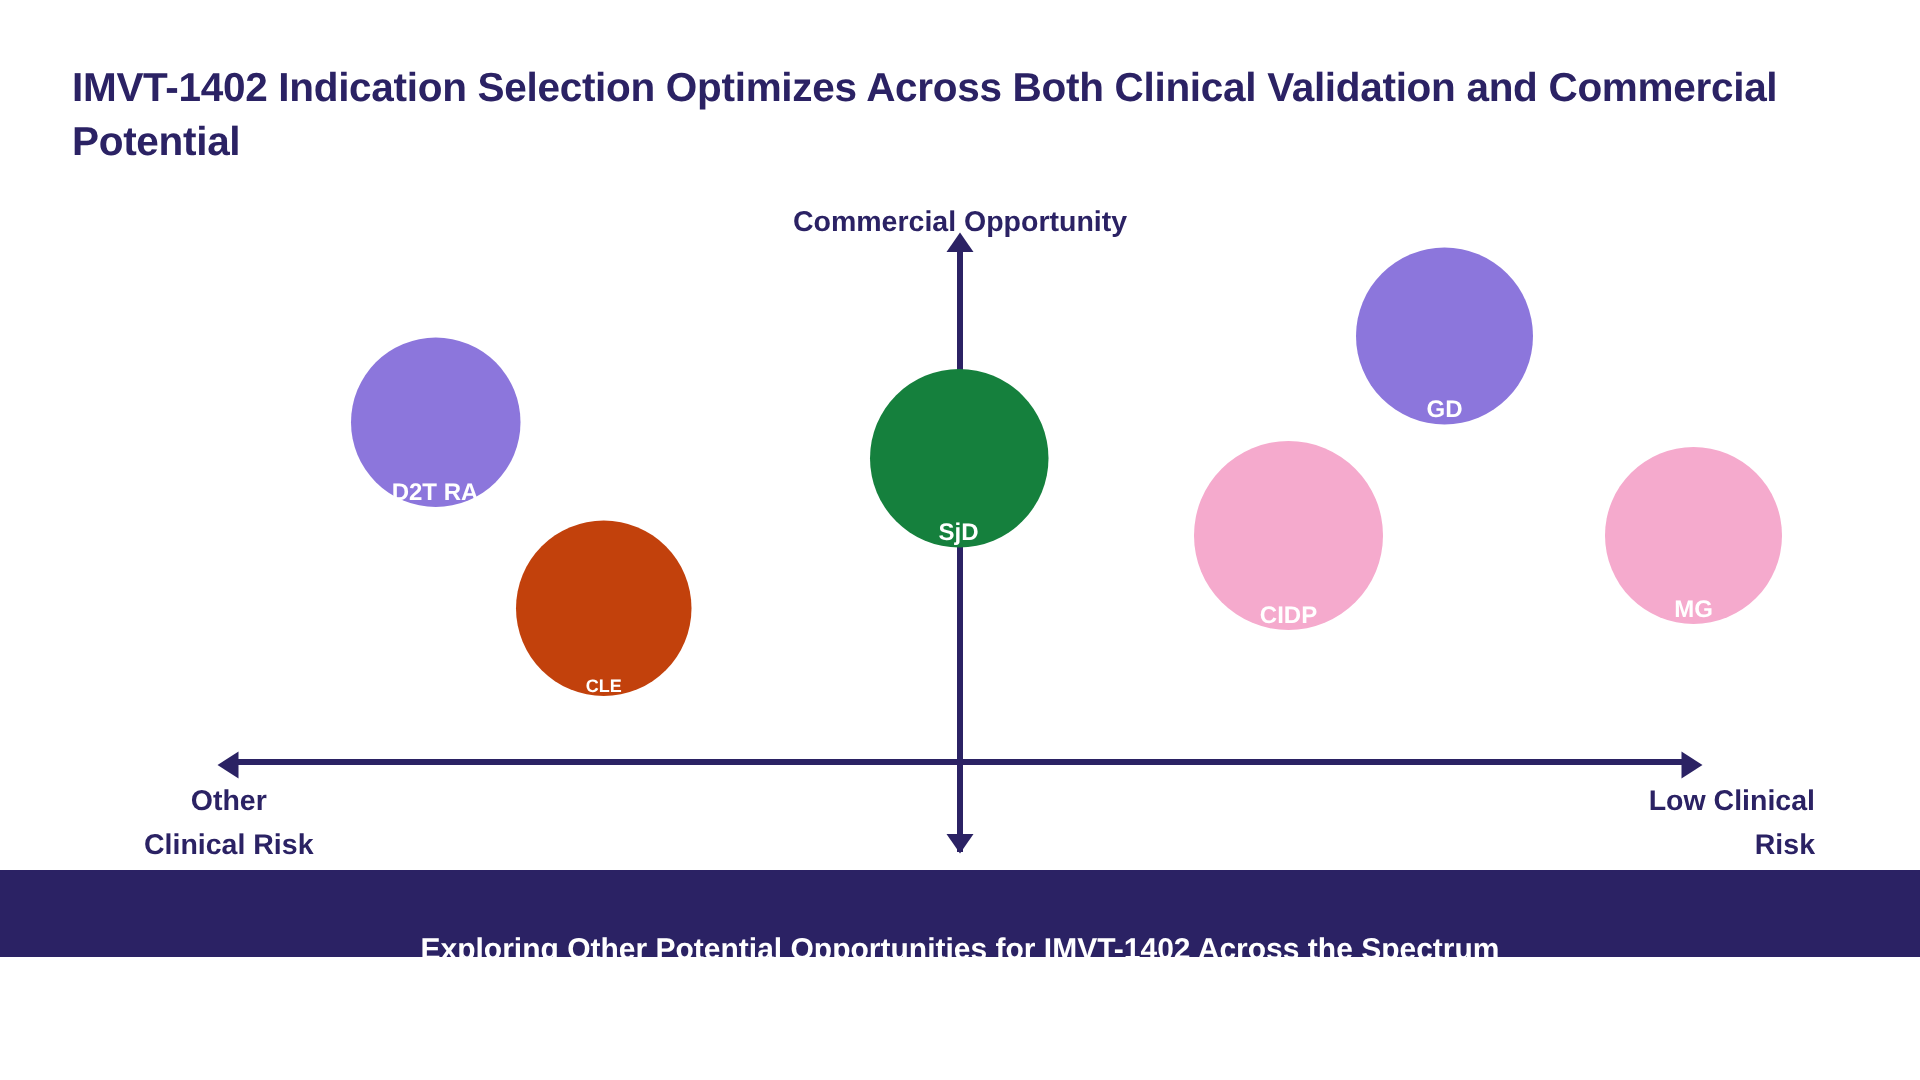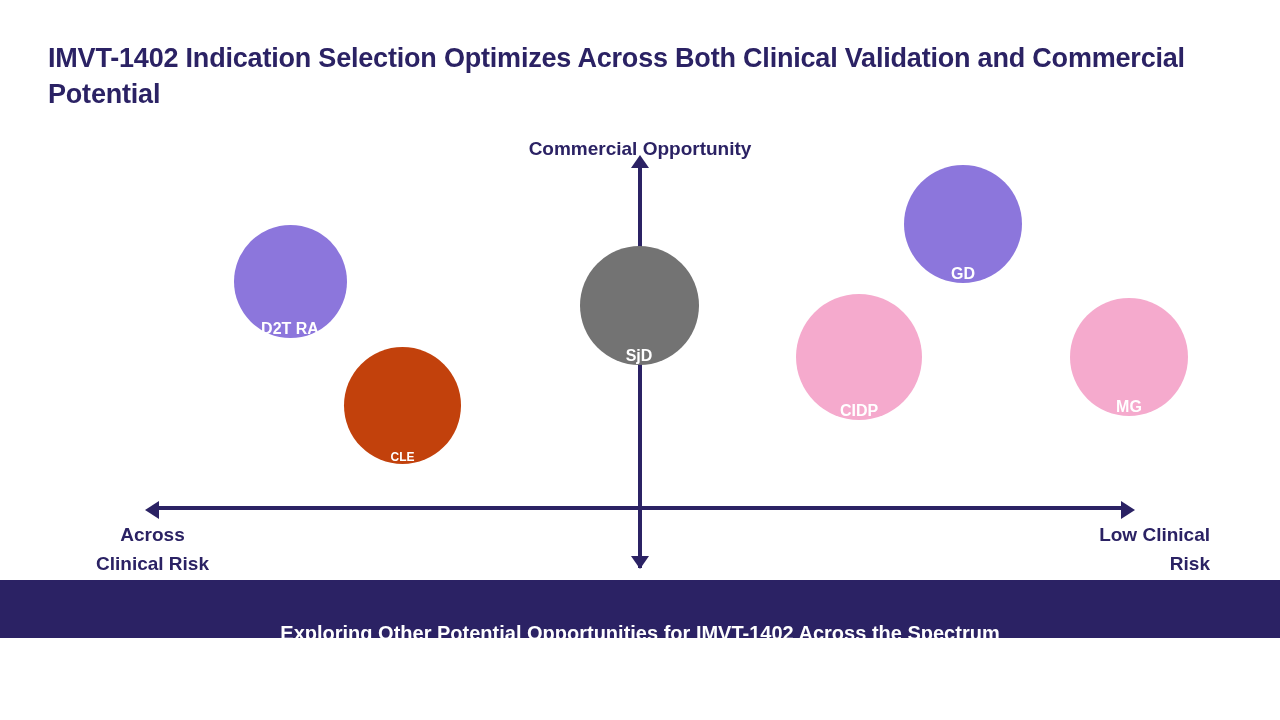--- a/index.html
+++ b/index.html
@@ -196,37 +196,37 @@
 
     <div class="v-arrow-up"></div>
     <div class="v-axis-line"></div>
     <div class="v-arrow-down"></div>
 
     <div class="h-arrow-left"></div>
     <div class="h-axis-line"></div>
     <div class="h-arrow-right"></div>
 
     <div id="x-label-left">
-      <div>Across</div>
+      <div>Other</div>
       <div>Clinical Risk</div>
     </div>
 
     <div id="x-label-right">
       <div>Low Clinical</div>
       <div>Risk</div>
     </div>
 
     <div id="bubble-layer">
         <div class="bubble" style="left: 233.5px; top: 104.5px; width: 113px; height: 113px; background: rgb(140, 118, 220); font-size: 16px;">
           <span>D2T RA</span>
         </div>
         <div class="bubble" style="left: 344px; top: 226.5px; width: 117px; height: 117px; background: #c2410c; font-size: 12px;">
           <span>CLE</span>
         </div>
-        <div class="bubble" style="left: 579.5px; top: 125.5px; width: 119px; height: 119px; background: #737373; font-size: 16px;">
+        <div class="bubble" style="left: 579.5px; top: 125.5px; width: 119px; height: 119px; background: #15803d; font-size: 16px;">
           <span>SjD</span>
         </div>
         <div class="bubble" style="left: 904px; top: 45px; width: 118px; height: 118px; background: rgb(140, 118, 220); font-size: 16px;">
           <span>GD</span>
         </div>
         <div class="bubble" style="left: 796px; top: 174px; width: 126px; height: 126px; background: rgb(245, 170, 205); font-size: 16px;">
           <span>CIDP</span>
         </div>
         <div class="bubble" style="left: 1070px; top: 178px; width: 118px; height: 118px; background: rgb(245, 170, 205); font-size: 16px;">
           <span>MG</span>

